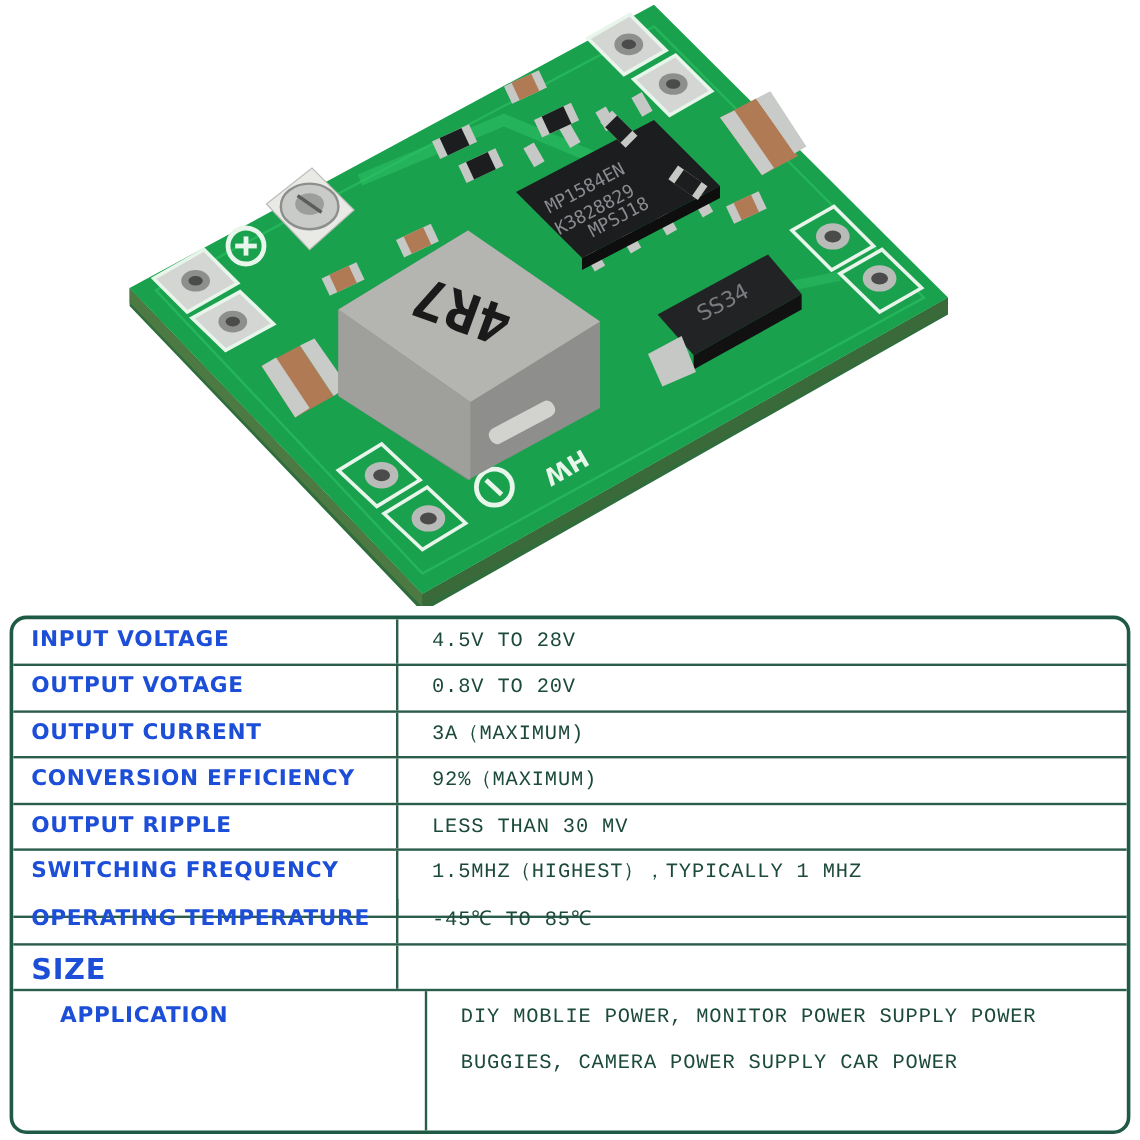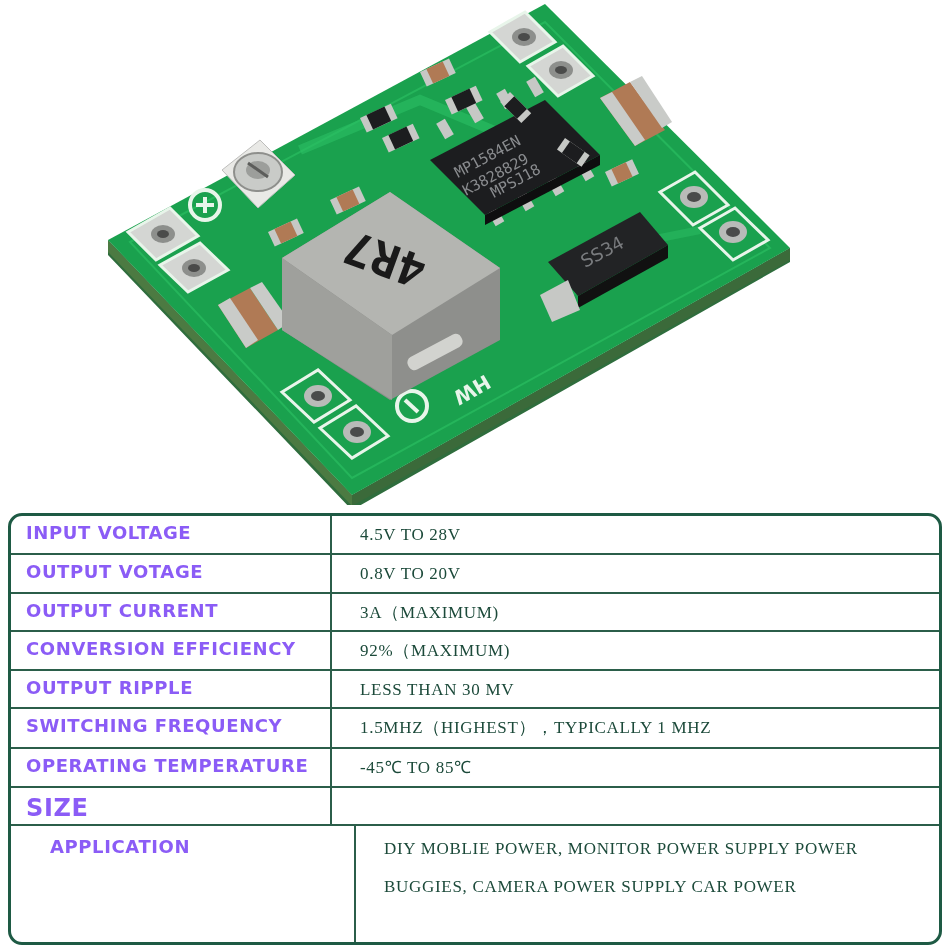--- a/index.html
+++ b/index.html
@@ -24,29 +24,29 @@
       display: flex;
     }
     .spec-row.last { border-bottom: none; margin-left: 24px; }
     .spec-label {
       width: 321px;
       border-right: 2px solid #2b5e4a;
       font-family: "DejaVu Sans", sans-serif;
       font-weight: bold;
       font-size: 18px;
       letter-spacing: 0.6px;
-      color: #8b5cf6;
+      color: #1d4ed8;
       padding-left: 15px;
       padding-top: 6px;
       height: 100%;
       white-space: nowrap;
     }
     .spec-value {
       flex: 1;
-      font-family: Liberation Serif, serif;
+      font-family: Liberation Mono, monospace;
       font-size: 17px;
       letter-spacing: 0.7px;
       color: #1c4a3a;
       padding-left: 28px;
       padding-top: 7px;
       white-space: nowrap;
     }
     .spec-value .line { display: block; height: 38px; line-height: 24px; }
   </style>
 </head>
@@ -233,21 +233,21 @@
     <div class="spec-value">
         <span class="line">92%（MAXIMUM)</span>
       </div>
   </div>
   <div class="spec-row" style="top:155px;height:38px">
     <div class="spec-label">OUTPUT RIPPLE</div>
     <div class="spec-value">
         <span class="line">LESS THAN 30 MV</span>
       </div>
   </div>
-  <div class="spec-row" style="top:193px;height:40px">
+  <div class="spec-row" style="top:193px;height:56px">
     <div class="spec-label">SWITCHING FREQUENCY</div>
     <div class="spec-value">
         <span class="line">1.5MHZ（HIGHEST），TYPICALLY 1 MHZ</span>
       </div>
   </div>
   <div class="spec-row" style="top:233px;height:39px">
     <div class="spec-label">OPERATING TEMPERATURE</div>
     <div class="spec-value">
         <span class="line">-45℃ TO 85℃</span>
       </div>

